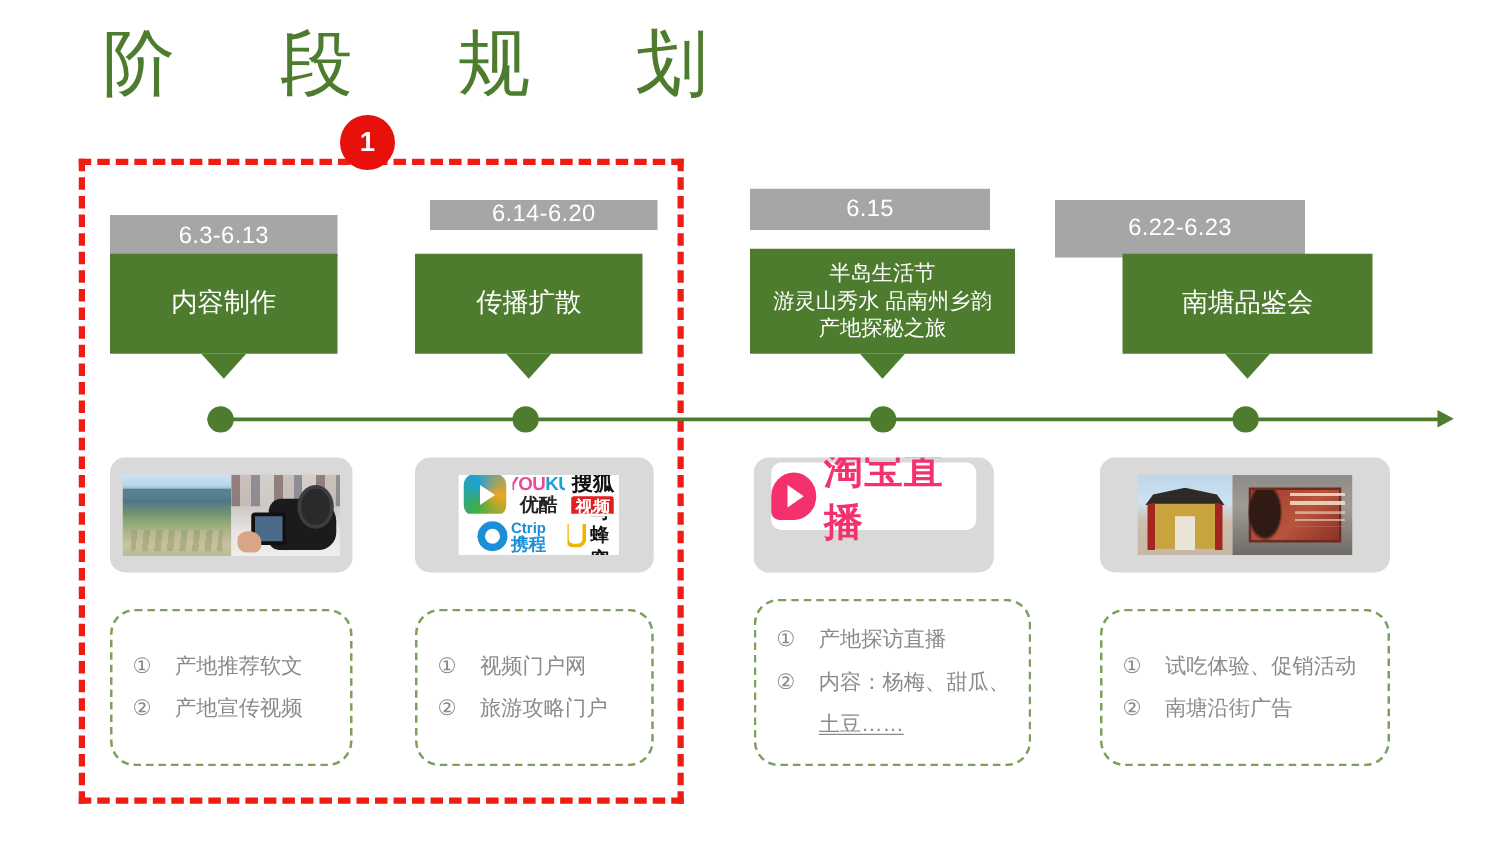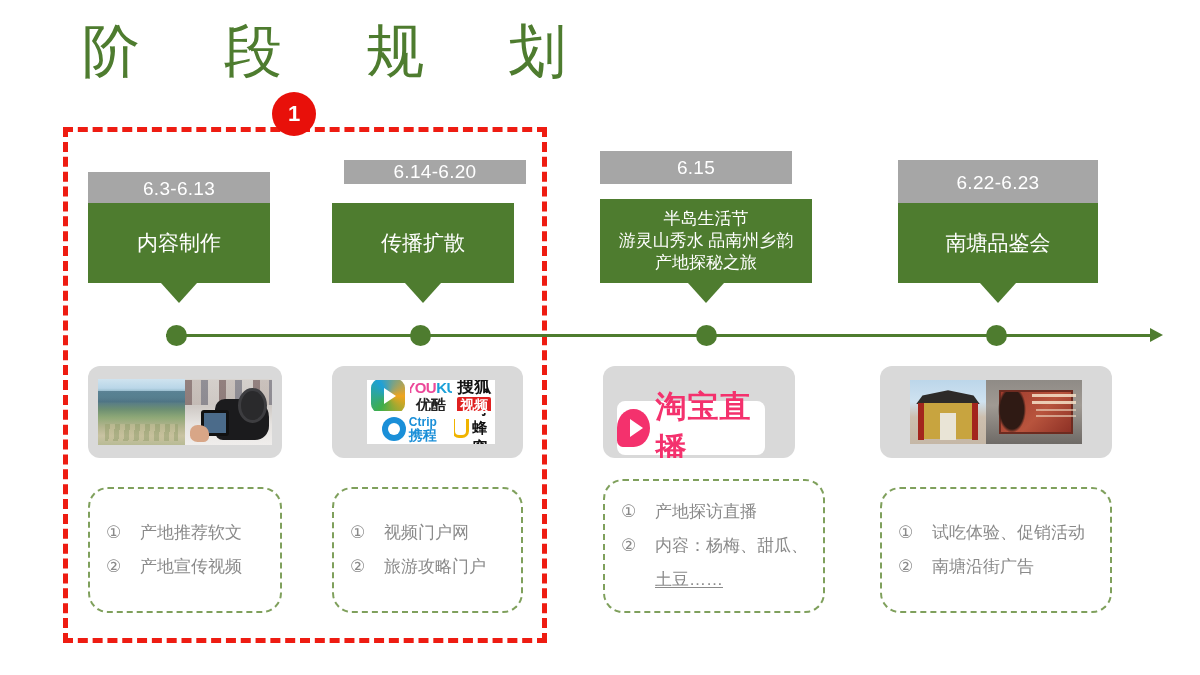--- a/index.html
+++ b/index.html
@@ -369,41 +369,41 @@
   <div class="greenbox small" style="left:600px;top:199px;width:212px;height:84px">
     <div>
       <div>半岛生活节</div>
       <div>游灵山秀水 品南州乡韵</div>
       <div>产地探秘之旅</div>
     </div>
   </div>
   <div class="gb-tip" style="left:688px;top:283px"></div>
 
   <div class="thumbwrap" style="left:603px;top:366px;width:192px;height:92px">
-    <div class="tb-wrap" style="left:14px;top:35px;width:148px;height:54px">
+    <div class="tb-wrap" style="left:14px;top:4px;width:164px;height:54px">
       <span class="tb-mark"></span>
       <span class="tb-txt">淘宝直播</span>
     </div>
   </div>
 
   <div class="note" style="left:603px;top:479px;width:222px;height:134px">
     <div class="note-line">
       <span class="note-num">①</span>
       <span class="note-txt">产地探访直播</span>
     </div>
     <div class="note-line">
       <span class="note-num">②</span>
       <span class="note-txt">内容：杨梅、甜瓜、</span>
     </div>
     <div class="note-cont">
       <u>土豆……</u>
     </div>
   </div>
 
-  <div class="datebar" style="left:898px;top:160px;width:200px;height:46px">6.22-6.23</div>
+  <div class="datebar" style="left:844px;top:160px;width:200px;height:46px">6.22-6.23</div>
   <div class="greenbox" style="left:898px;top:203px;width:200px;height:80px">南塘品鉴会</div>
   <div class="gb-tip" style="left:980px;top:283px"></div>
 
   <div class="thumbwrap" style="left:880px;top:366px;width:232px;height:92px">
     <div class="photo-row" style="left:30px;top:14px;width:172px;height:64px">
       <div class="ph ph-arch" style="width:76px;height:64px">
         <div class="roof"></div>
           <div class="body"></div>
         <div class="pillar-l"></div>
           <div class="pillar-r"></div>

